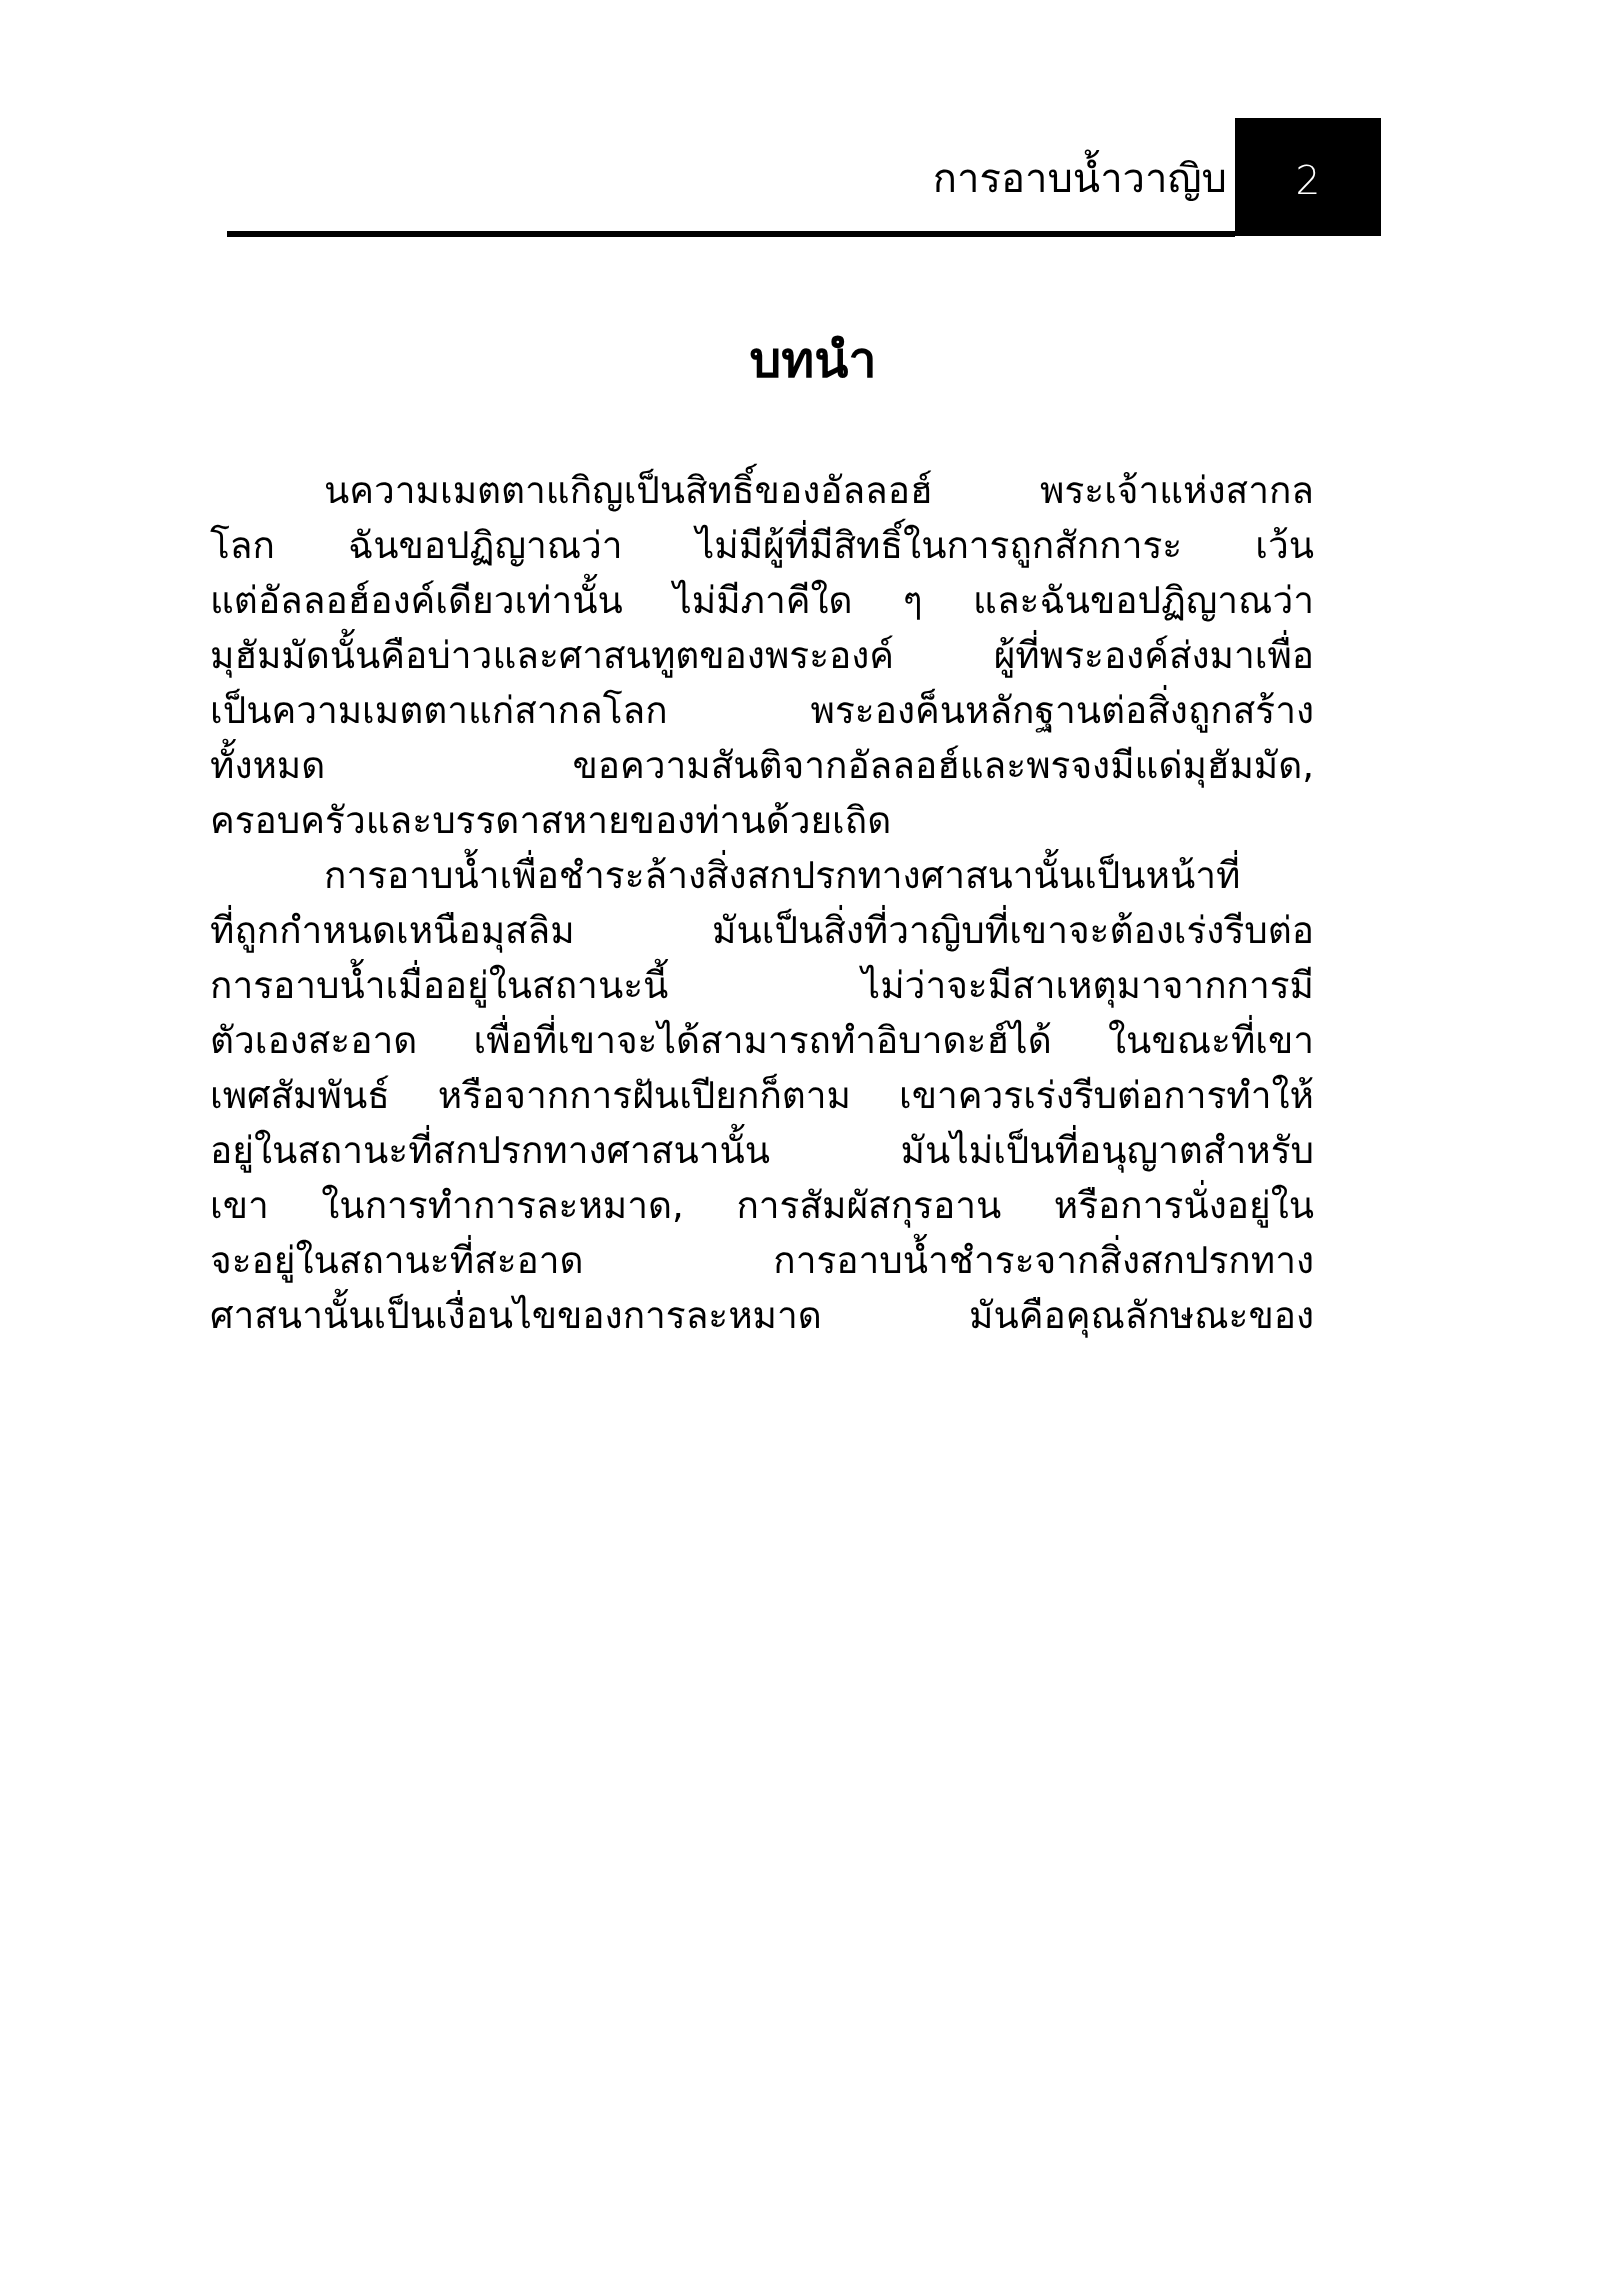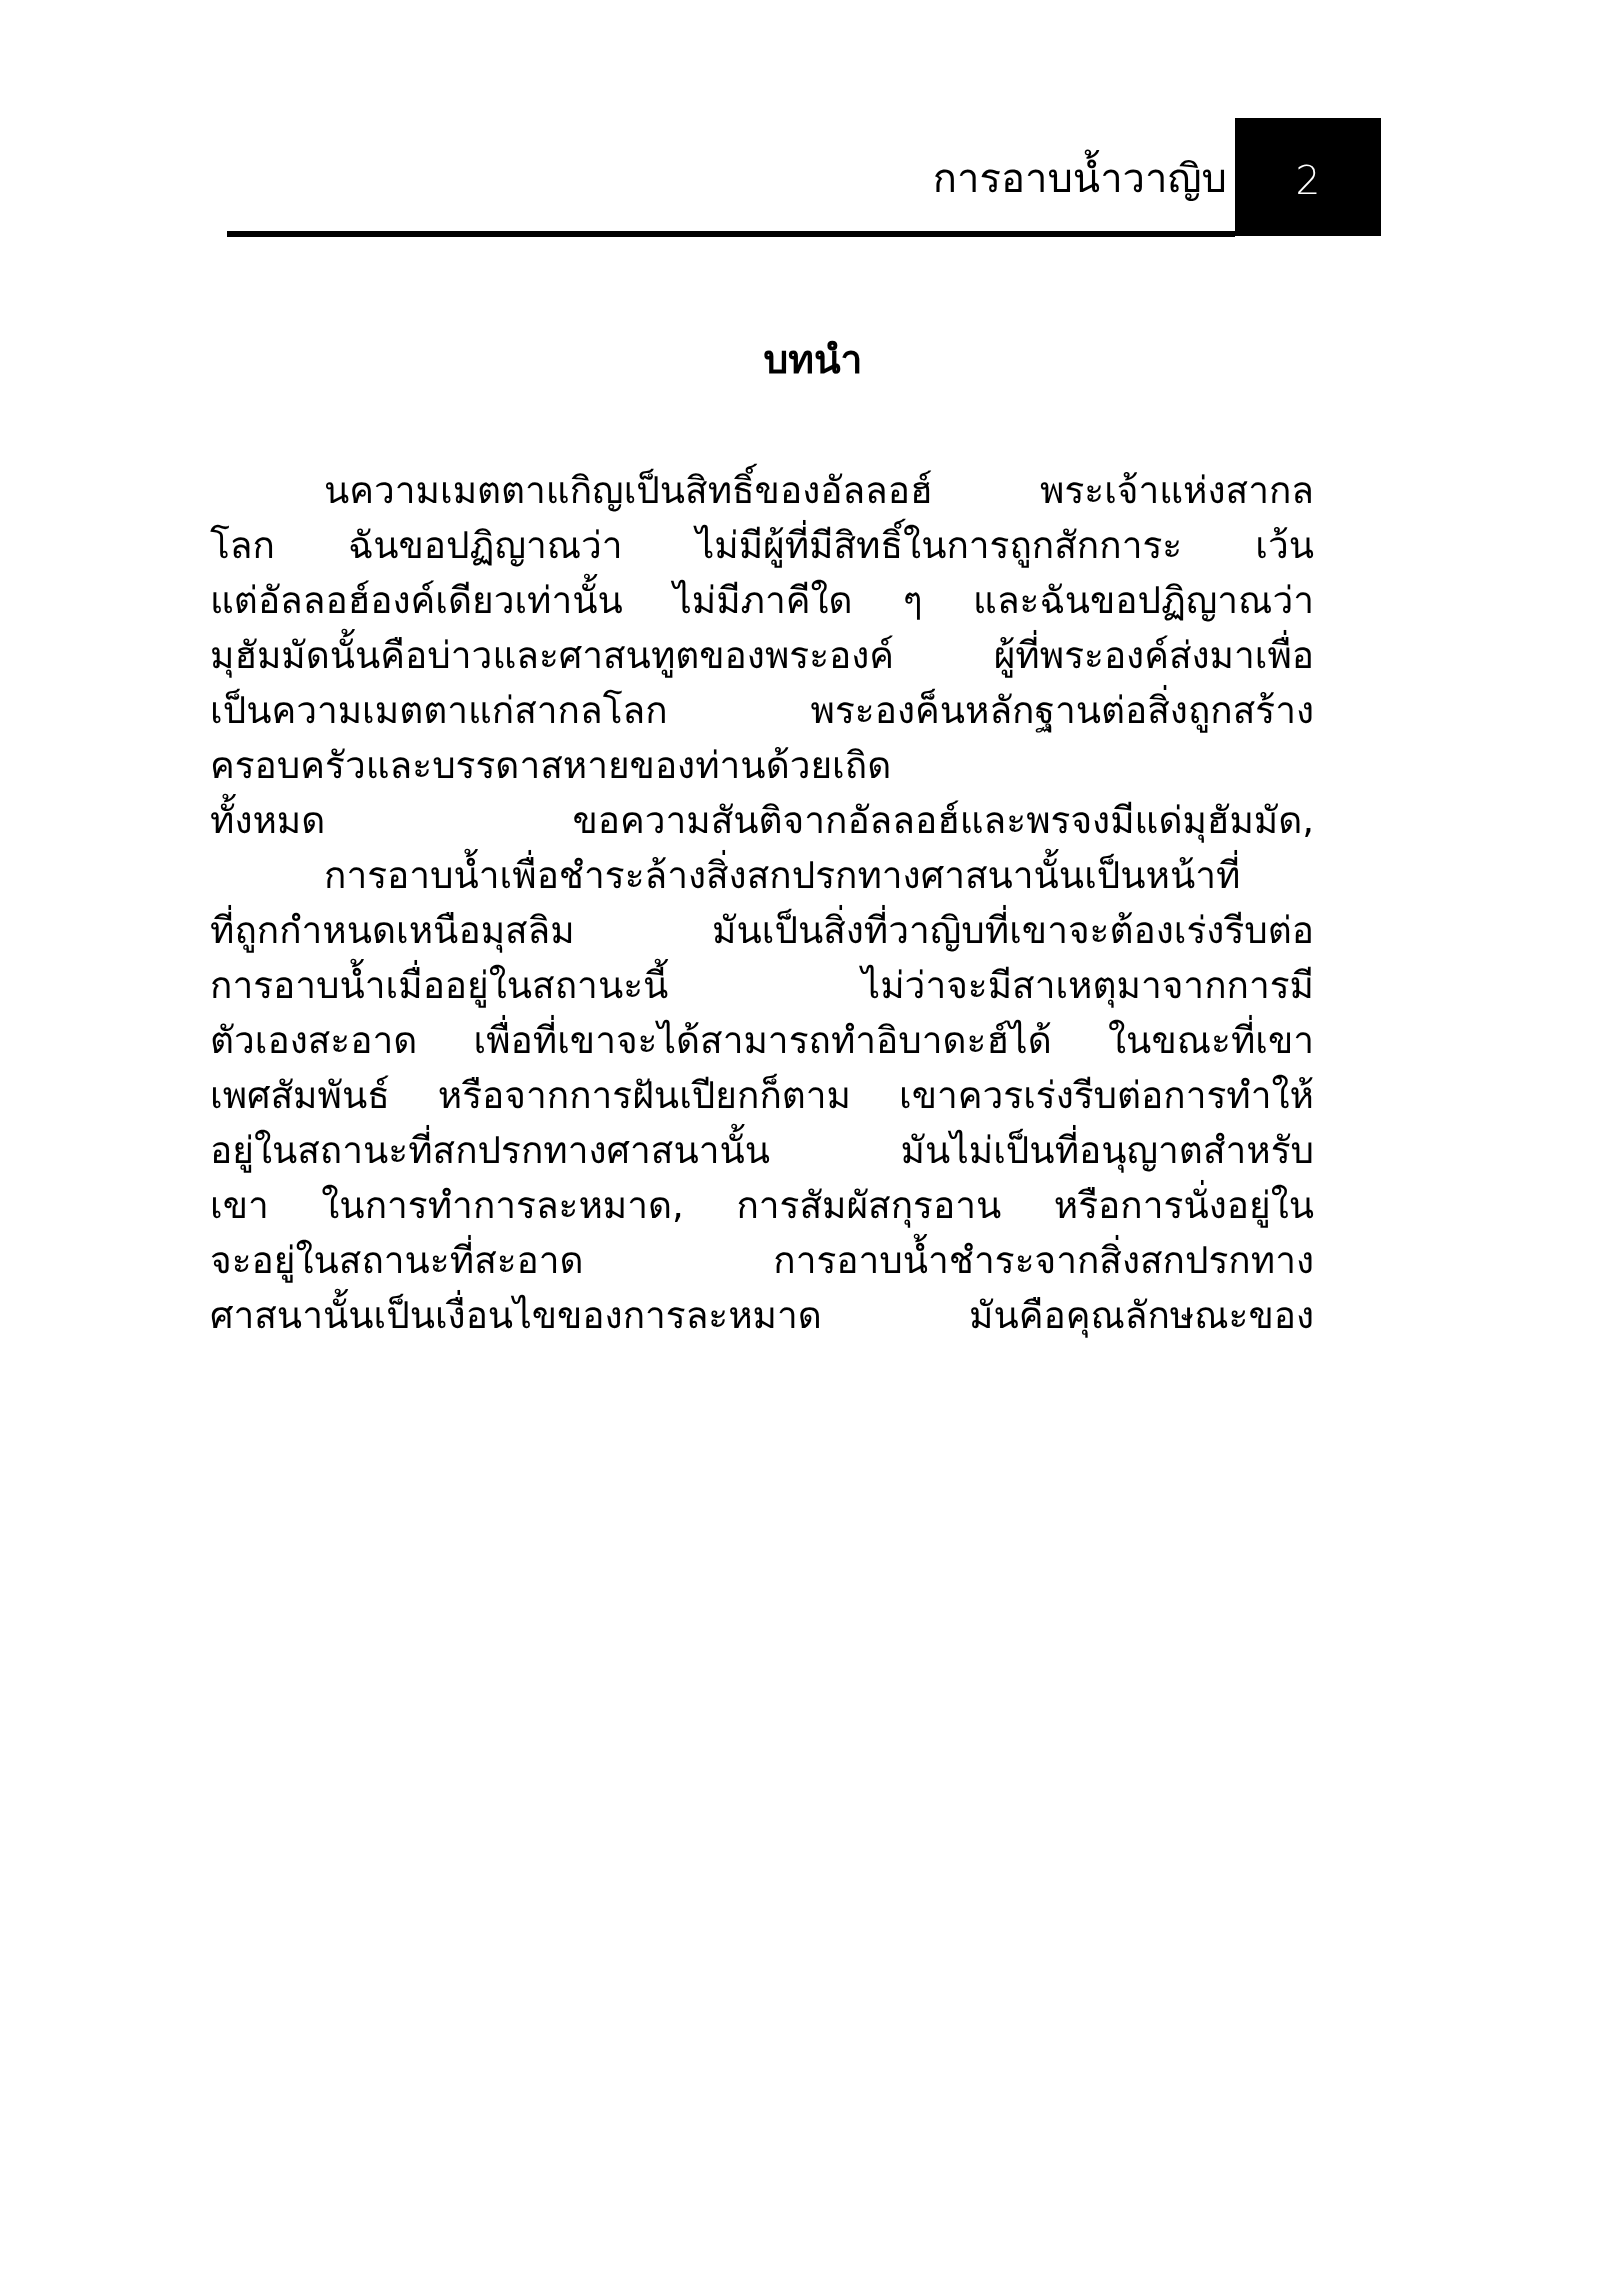--- a/index.html
+++ b/index.html
@@ -59,21 +59,21 @@
     background: #000000;
   }
   .content {
     position: absolute;
     left: 210px;
     top: 314px;
     width: 1104px;
   }
   .chapter-title {
     text-align: center;
-    font-size: 39px;
+    font-size: 50px;
     font-weight: bold;
     line-height: 92px;
     margin: 0 0 57px 0;
     padding-left: 102px;
   }
   .para {
     font-size: 37px;
     line-height: 55px;
     text-align: justify;
     text-align-last: left;
@@ -114,22 +114,22 @@
 
 <div class="content">
   <h1 class="chapter-title">บทนำ</h1>
 
   <div class="para">
     <span class="line indent">นความเมตตาแกิญเป็นสิทธิ์ของอัลลอฮ์ พระเจ้าแห่งสากล</span>
     <span class="line">โลก ฉันขอปฏิญาณว่า ไม่มีผู้ที่มีสิทธิ์ในการถูกสักการะ เว้น</span>
     <span class="line">แต่อัลลอฮ์องค์เดียวเท่านั้น ไม่มีภาคีใด ๆ และฉันขอปฏิญาณว่า</span>
     <span class="line">มุฮัมมัดนั้นคือบ่าวและศาสนทูตของพระองค์ ผู้ที่พระองค์ส่งมาเพื่อ</span>
     <span class="line">เป็นความเมตตาแก่สากลโลก พระองค็นหลักฐานต่อสิ่งถูกสร้าง</span>
+    <span class="line">ทั้งหมด ขอความสันติจากอัลลอฮ์และพรจงมีแด่มุฮัมมัด,</span>
     <span class="line last">ครอบครัวและบรรดาสหายของท่านด้วยเถิด</span>
-    <span class="line">ทั้งหมด ขอความสันติจากอัลลอฮ์และพรจงมีแด่มุฮัมมัด,</span>
   </div>
 
 
   <div class="para">
     <span class="line indent">การอาบน้ำเพื่อชำระล้างสิ่งสกปรกทางศาสนานั้นเป็นหน้าที่</span>
     <span class="line">ที่ถูกกำหนดเหนือมุสลิม มันเป็นสิ่งที่วาญิบที่เขาจะต้องเร่งรีบต่อ</span>
     <span class="line">การอาบน้ำเมื่ออยู่ในสถานะนี้ ไม่ว่าจะมีสาเหตุมาจากการมี</span>
     <span class="line">ตัวเองสะอาด เพื่อที่เขาจะได้สามารถทำอิบาดะฮ์ได้ ในขณะที่เขา</span>
     <span class="line">เพศสัมพันธ์ หรือจากการฝันเปียกก็ตาม เขาควรเร่งรีบต่อการทำให้</span>
     <span class="line">อยู่ในสถานะที่สกปรกทางศาสนานั้น มันไม่เป็นที่อนุญาตสำหรับ</span>

